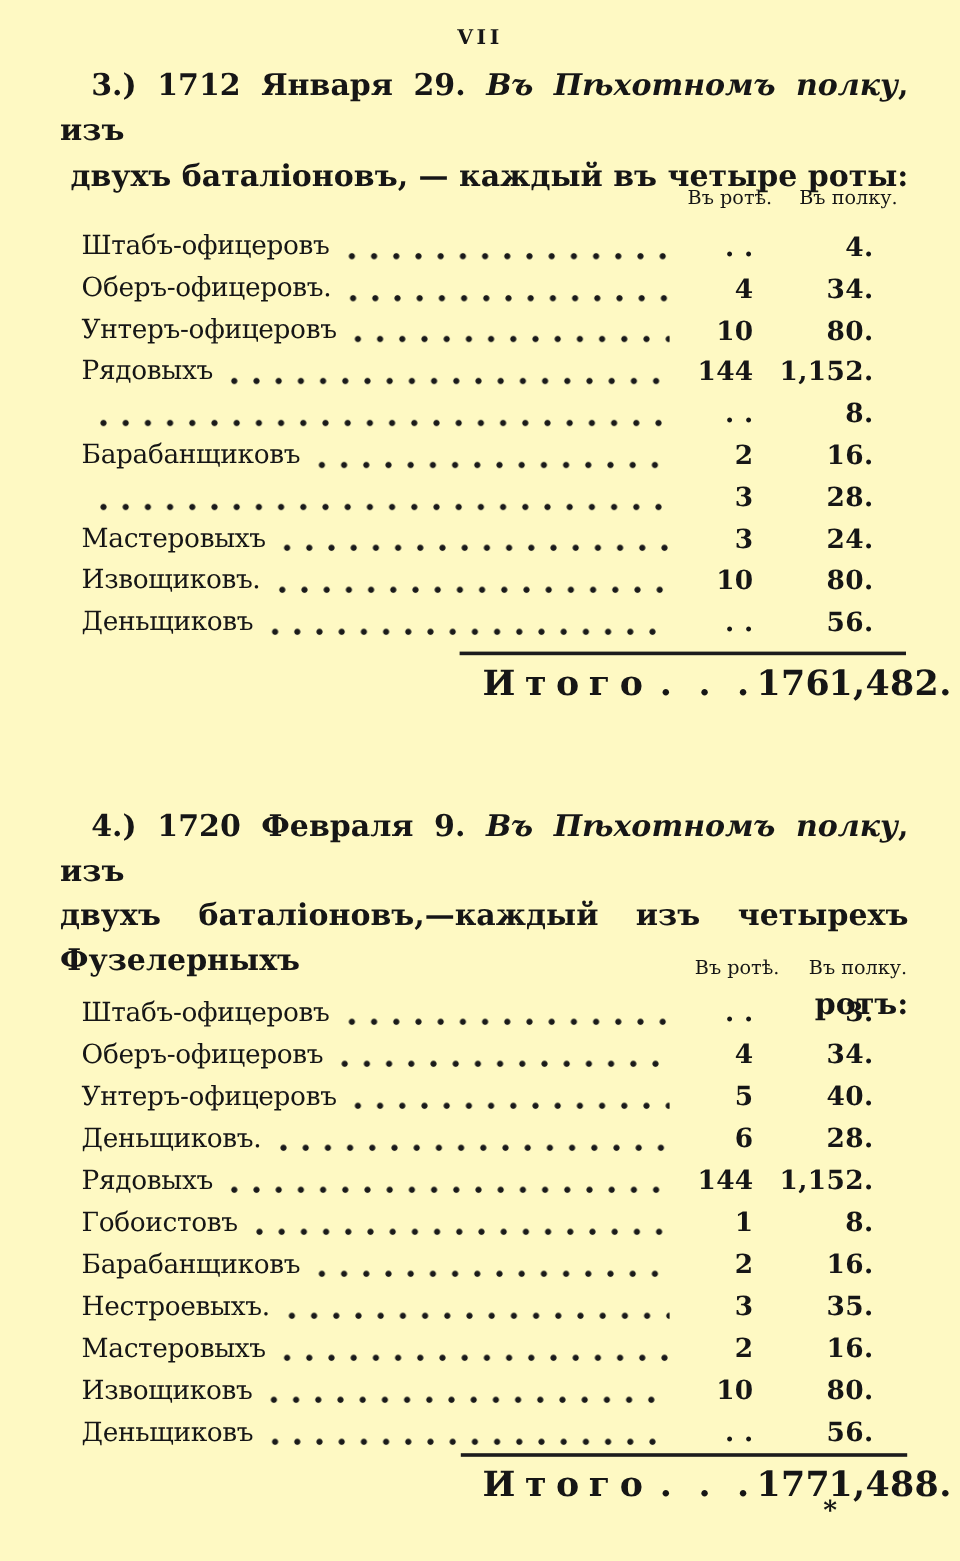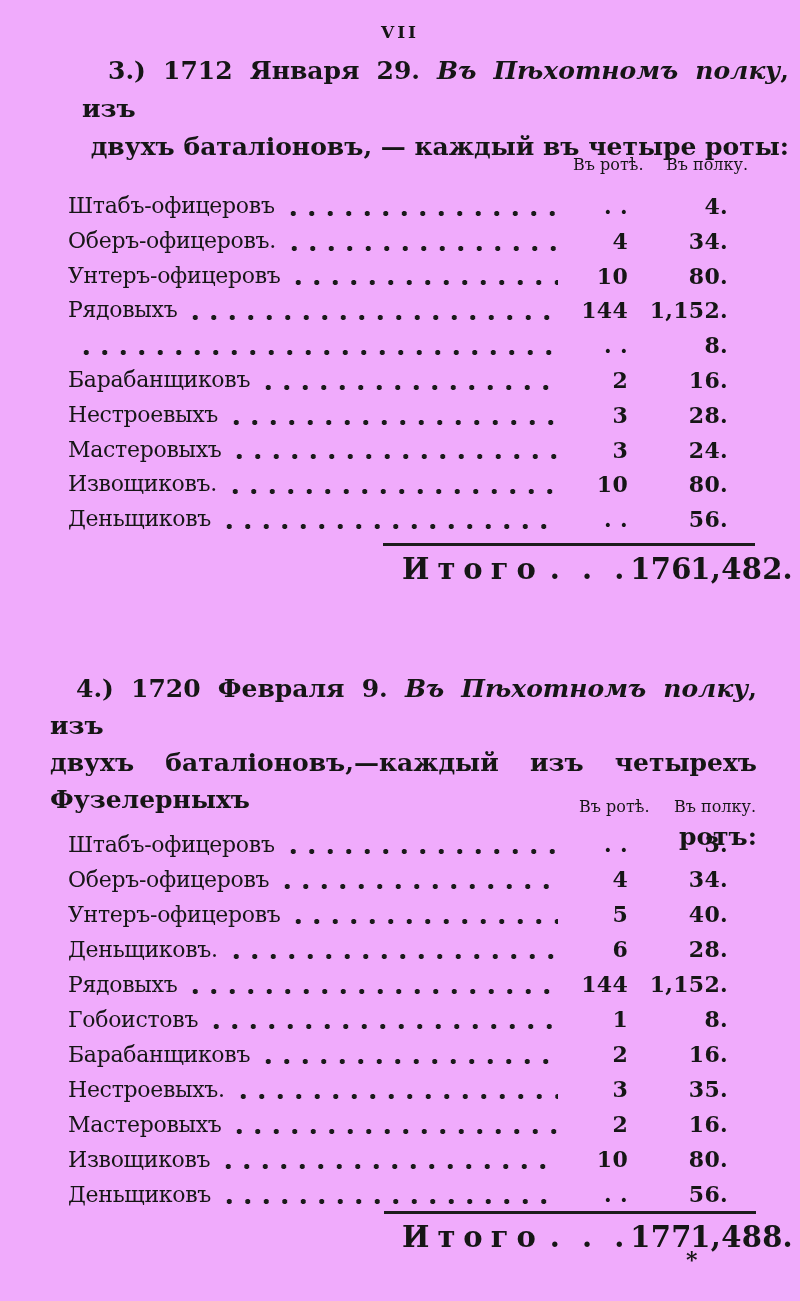--- a/index.html
+++ b/index.html
@@ -1,33 +1,33 @@
 <!DOCTYPE html>
 <html><head>
 <meta charset="utf-8">
 <style>
   html,body{margin:0;padding:0;}
   .page{
     position:relative;
     width:800px;height:1301px;
-    background:#f0abfc;
+    background:#fef9c3;
     color:#161616;
     font-family:"DejaVu Serif","Liberation Serif",serif;
     overflow:hidden;
   }
   .pagenum{
     position:absolute;top:22px;left:0;width:100%;
     text-align:center;font-weight:bold;font-size:17px;letter-spacing:3px;
   }
   .heading{
     position:absolute;left:50px;width:707px;
     font-size:25px;font-weight:bold;line-height:38px;
     text-align:left;
   }
-  .h1{top:52px;margin-left:32px;}
+  .h1{top:52px;}
   .h2{top:670px;line-height:37px;}
   .hline{display:block;text-align:right;}
   .hline.just{text-align:justify;text-align-last:justify;}
   .hline.indent{text-indent:26px;}
   .it{font-style:italic;font-weight:600;}
   .colheads{position:absolute;font-size:16px;}
   .colheads .ch{position:absolute;white-space:nowrap;}
   .t1heads{top:155px;left:0;}
   .t2heads{top:797px;left:0;}
   .t1heads .ch1{left:573px;} .t1heads .ch2{left:666px;}
@@ -117,21 +117,20 @@
         <span class="v v1">. .</span>
         <span class="v v2">8.</span>
       </div>
     <div class="row">
         <span class="lbl">Барабанщиковъ</span>
         <span class="leader"></span>
         <span class="v v1">2</span>
         <span class="v v2">16.</span>
       </div>
     <div class="row">
-        <span class="lbl">Нестроевыхъ</span>
         <span class="leader"></span>
         <span class="v v1">3</span>
         <span class="v v2">28.</span>
       </div>
     <div class="row">
         <span class="lbl">Мастеровыхъ</span>
         <span class="leader"></span>
         <span class="v v1">3</span>
         <span class="v v2">24.</span>
       </div>

